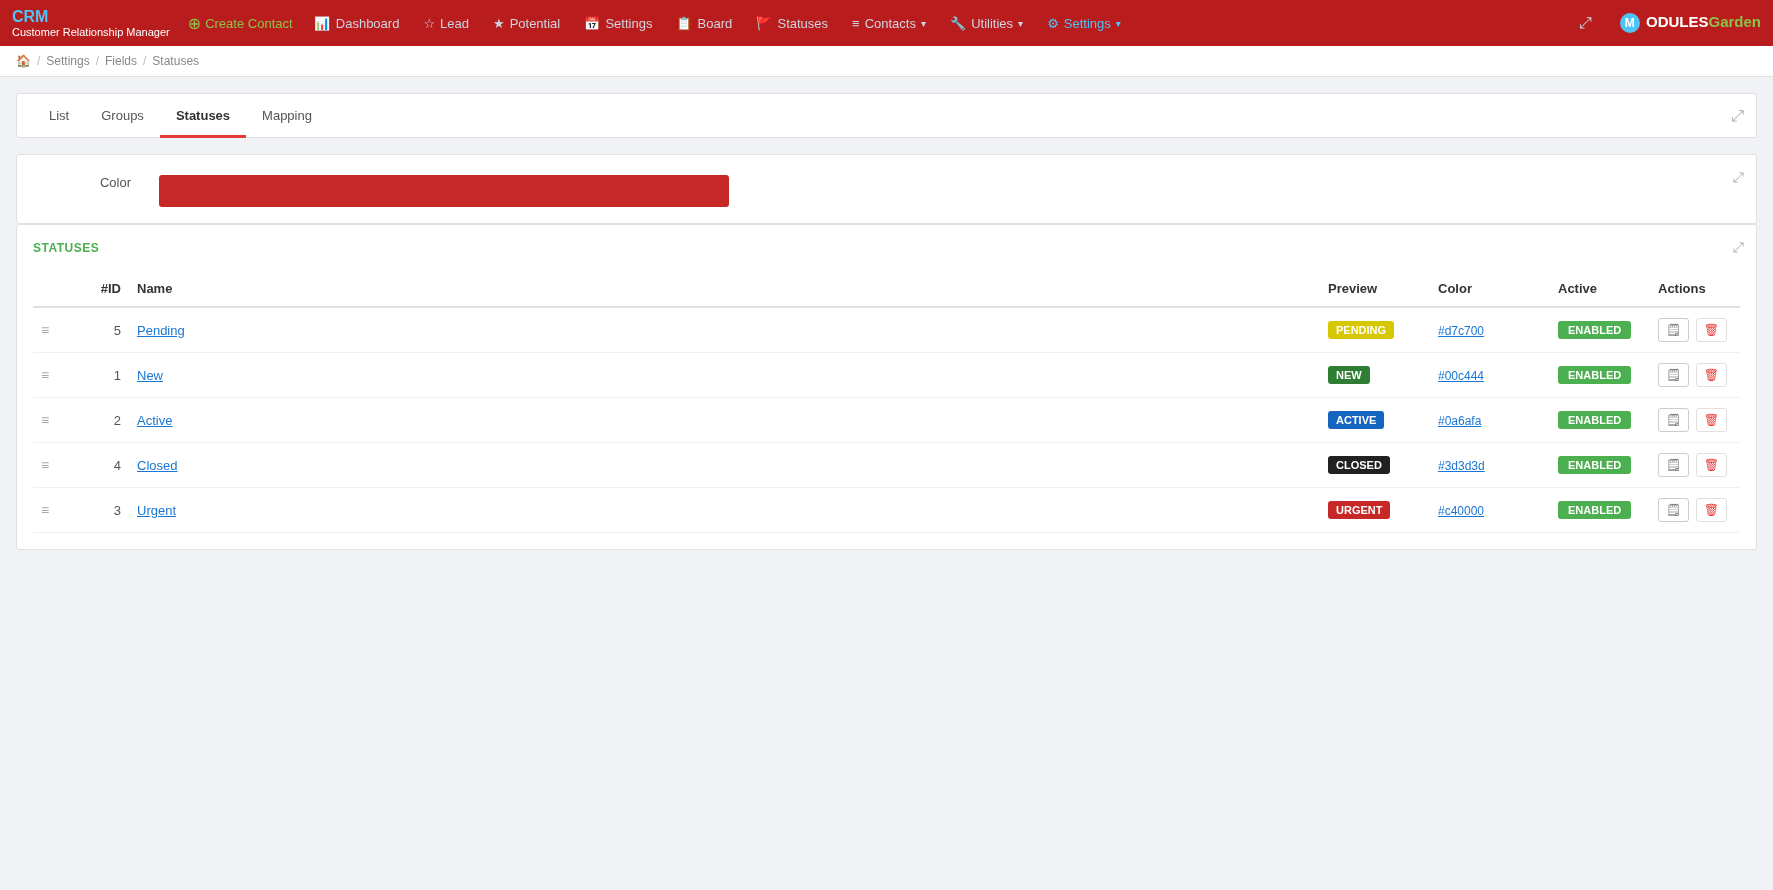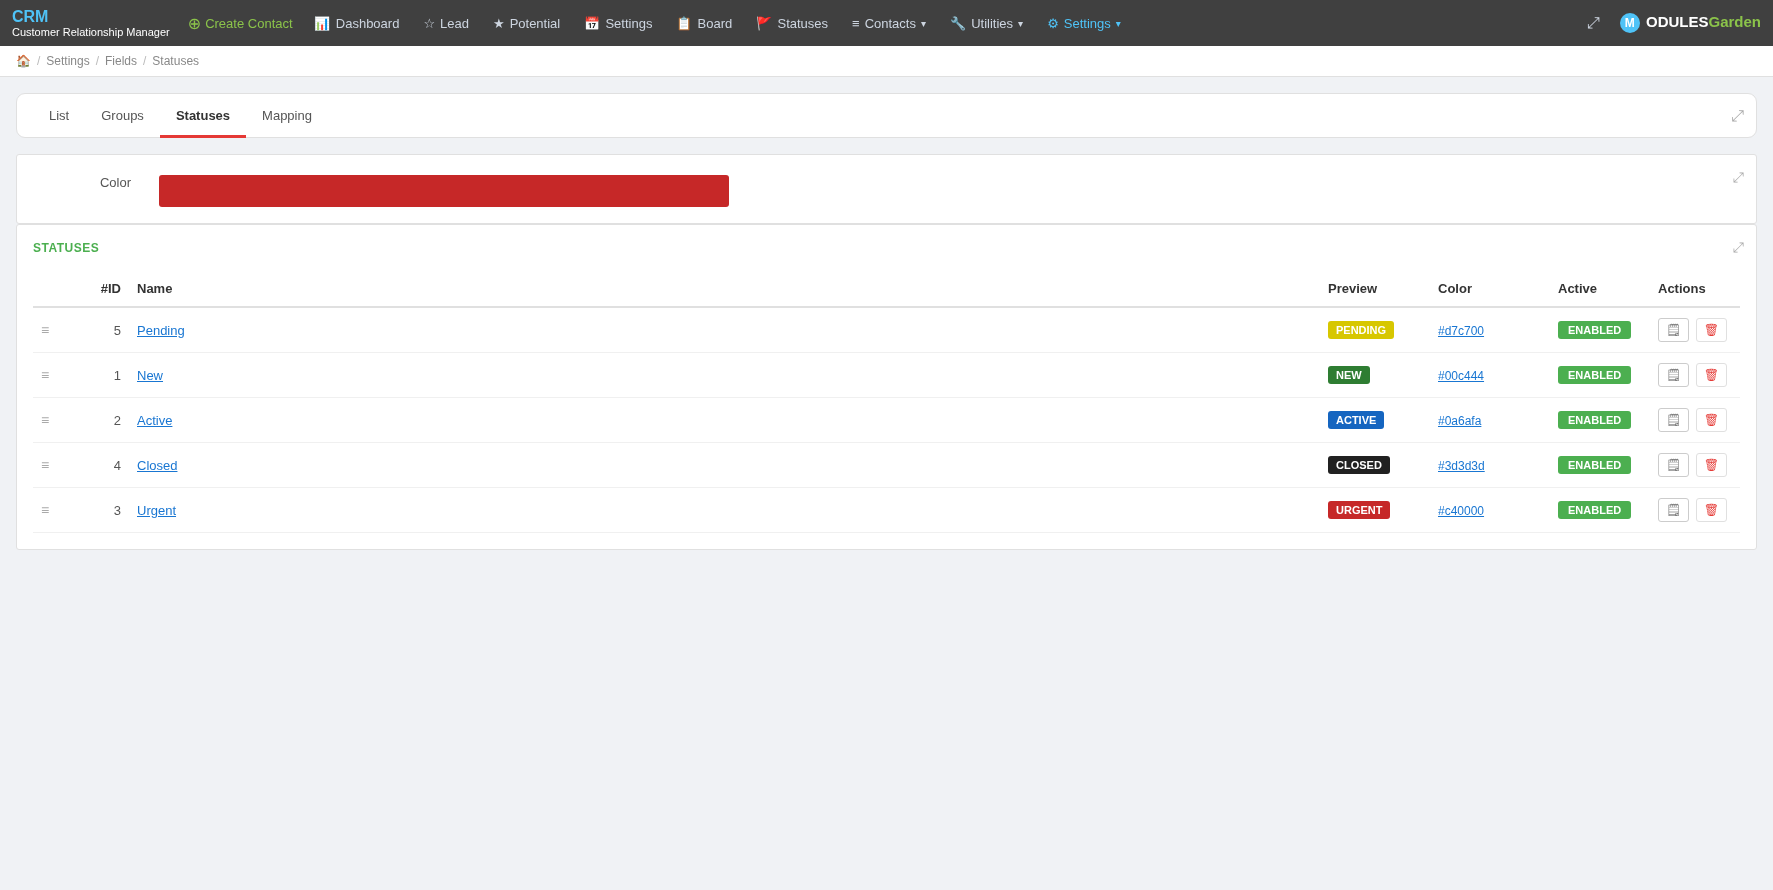--- a/index.html
+++ b/index.html
@@ -1,20 +1,20 @@
 <!DOCTYPE html>
 <html><head>
   <meta charset="utf-8">
   <style>
     * { box-sizing: border-box; margin: 0; padding: 0; }
     body { font-family: Arial, sans-serif; font-size: 13px; background: #f0f2f5; color: #333; }
 
     
     .top-nav {
-      background: #404040;
+      background: #b91c1c;
       height: 46px;
       display: flex;
       align-items: center;
       padding: 0 12px;
       gap: 0;
     }
     .nav-brand {
       color: #4fc3f7;
       font-size: 15px;
       font-weight: bold;
@@ -36,21 +36,21 @@
       padding: 0 12px;
       height: 46px;
       display: flex; align-items: center; gap: 5px;
       cursor: pointer; font-size: 13px; white-space: nowrap;
     }
     .nav-item-settings { color: #4fc3f7; }
     .nav-expand {
       color: #cdd5e0; cursor: pointer; margin-left: auto; margin-right: 12px; font-size: 16px;
     }
     .modules-garden {
-      color: #fff; font-size: 15px; font-weight: bold; margin-left: 8px;
+      color: #fff; font-size: 15px; font-weight: bold; margin-left: 16px;
     }
     .modules-garden .m { color: #4fc3f7; background: #4fc3f7; border-radius: 50%; width: 20px; height: 20px; display: inline-flex; align-items: center; justify-content: center; color: #fff; font-size: 12px; margin-right: 2px; }
 
     
     .breadcrumb-bar {
       background: #fff;
       padding: 8px 16px;
       border-bottom: 1px solid #e0e0e0;
       display: flex; align-items: center; gap: 6px;
       font-size: 12px; color: #888;
@@ -58,21 +58,21 @@
     .breadcrumb-bar a { color: #888; text-decoration: none; }
     .breadcrumb-bar .sep { color: #bbb; }
 
     
     .main-content { padding: 16px; }
 
     
     .tabs-container {
       background: #fff;
       border: 1px solid #e0e0e0;
-      border-radius: 9px;
+      border-radius: 3px;
       padding: 0 16px;
       display: flex;
       align-items: flex-end;
       position: relative;
       margin-bottom: 0;
     }
     .tab {
       padding: 14px 16px 12px;
       cursor: pointer;
       font-size: 13px;

